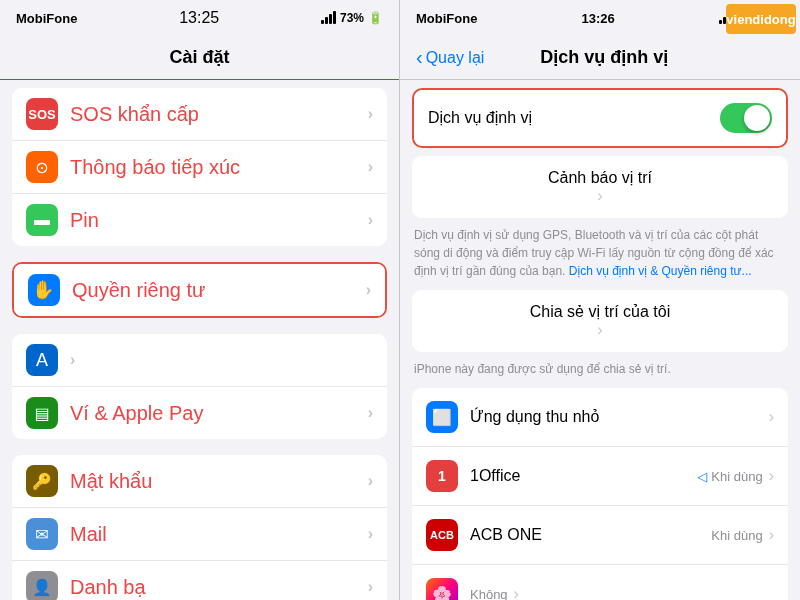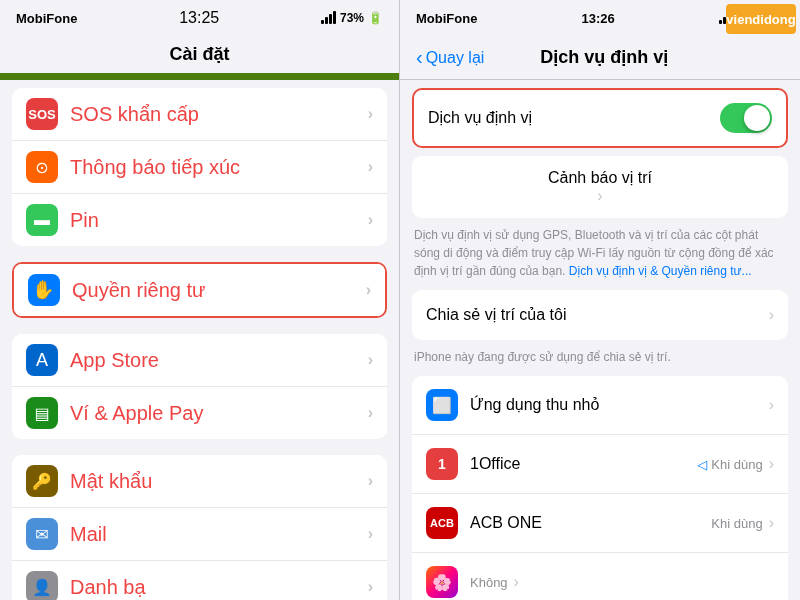--- a/index.html
+++ b/index.html
@@ -37,21 +37,21 @@
     .status-bar .carrier { font-size: 13px; font-weight: 600; }
     .status-bar .time { font-size: 16px; font-weight: 400; }
     .status-bar .right-icons { display: flex; align-items: center; gap: 4px; font-size: 12px; }
 
     .nav-header {
       height: 44px;
       background: #f2f2f7;
       display: flex;
       align-items: center;
       justify-content: center;
-      border-bottom: 7px solid #4d7c0f;
+      border-bottom: 1px solid #4d7c0f;
     }
 
     .nav-header .title {
       font-size: 18px;
       font-weight: 700;
       color: #000;
     }
 
     .settings-list {
       flex: 1;
@@ -336,21 +336,20 @@
         <span class="item-label">Quyền riêng tư</span>
         <span class="chevron">›</span>
       </div>
     </div>
 
     <div class="section-group">
       <div class="list-item">
         <div class="icon-wrap icon-store">
           <span style="color:#fff;font-size:18px;">A</span>
         </div>
-        <span class="item-label">App Store</span>
         <span class="chevron">›</span>
       </div>
       <div class="list-item">
         <div class="icon-wrap icon-wallet">
           <span style="color:#fff;font-size:16px;">▤</span>
         </div>
         <span class="item-label">Ví &amp; Apple Pay</span>
         <span class="chevron">›</span>
       </div>
     </div>
@@ -428,21 +427,21 @@
         <span class="chevron">›</span>
       </div>
     </div>
 
     <div class="description-text">
       <span>Dịch vụ định vị sử dụng GPS, Bluetooth và vị trí của các cột phát sóng di động và điểm truy cập Wi-Fi lấy nguồn từ cộng đồng để xác định vị trí gần đúng của bạn.</span>
       <span class="link">Dịch vụ định vị &amp; Quyền riêng tư...</span>
     </div>
 
     <div class="right-section">
-      <div class="right-list-item" style="border-radius:10px;">
+      <div class="right-list-item" style="border-radius:10px;flex-direction:column;">
         <span class="label">Chia sẻ vị trí của tôi</span>
         <span class="chevron">›</span>
       </div>
     </div>
 
     <div class="description-text">
       <span>iPhone này đang được sử dụng để chia sẻ vị trí.</span>
     </div>
 
     <div class="right-section">

